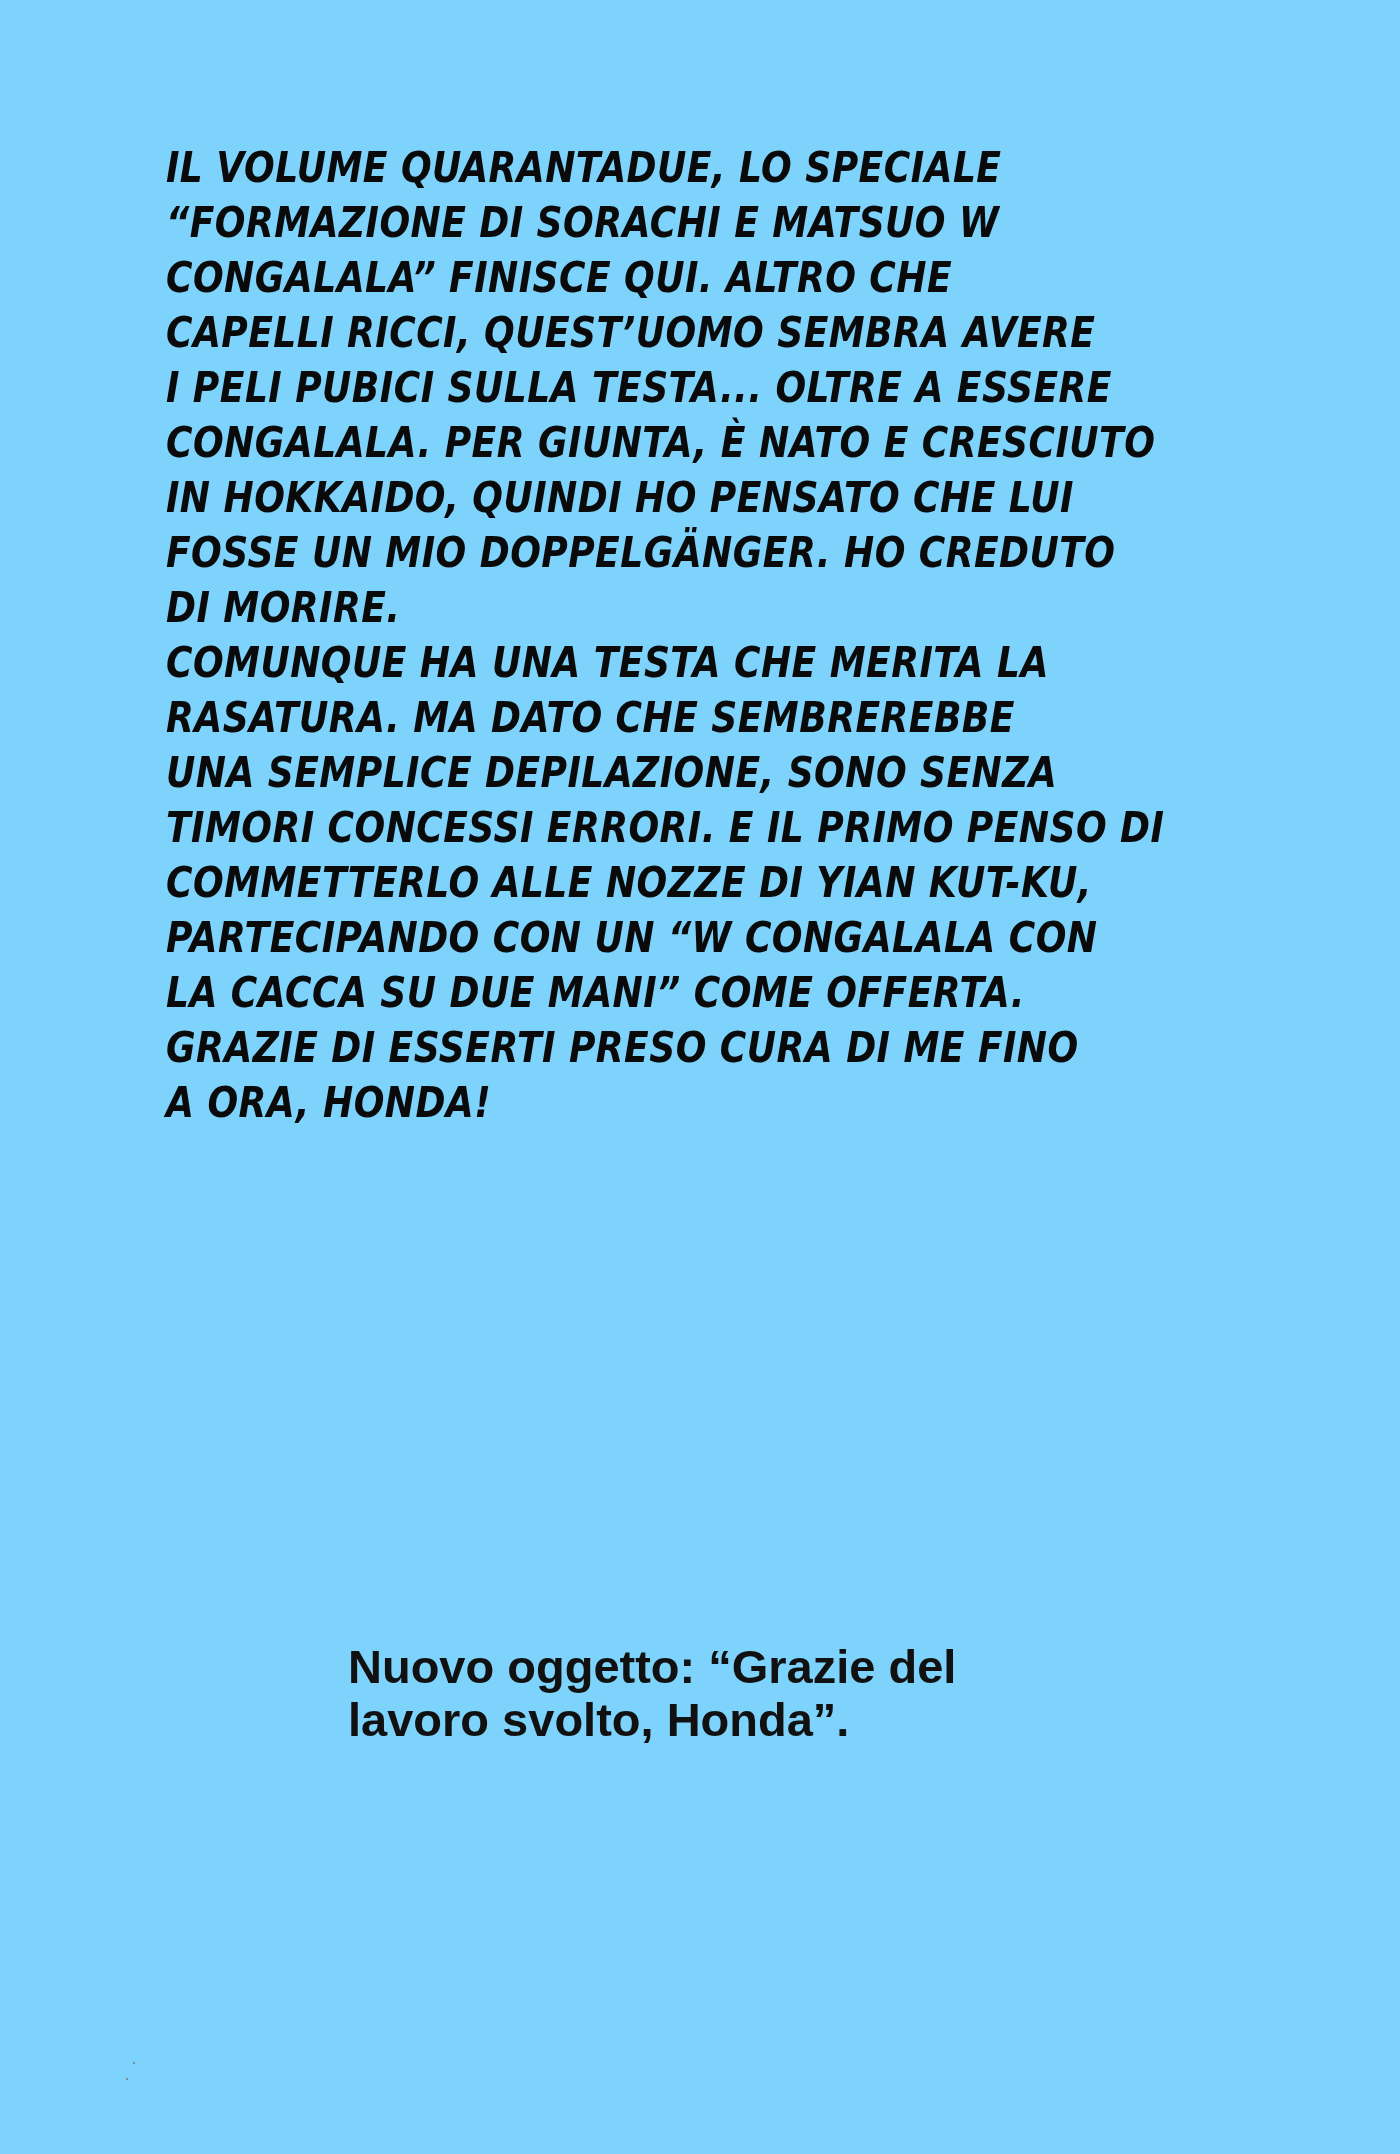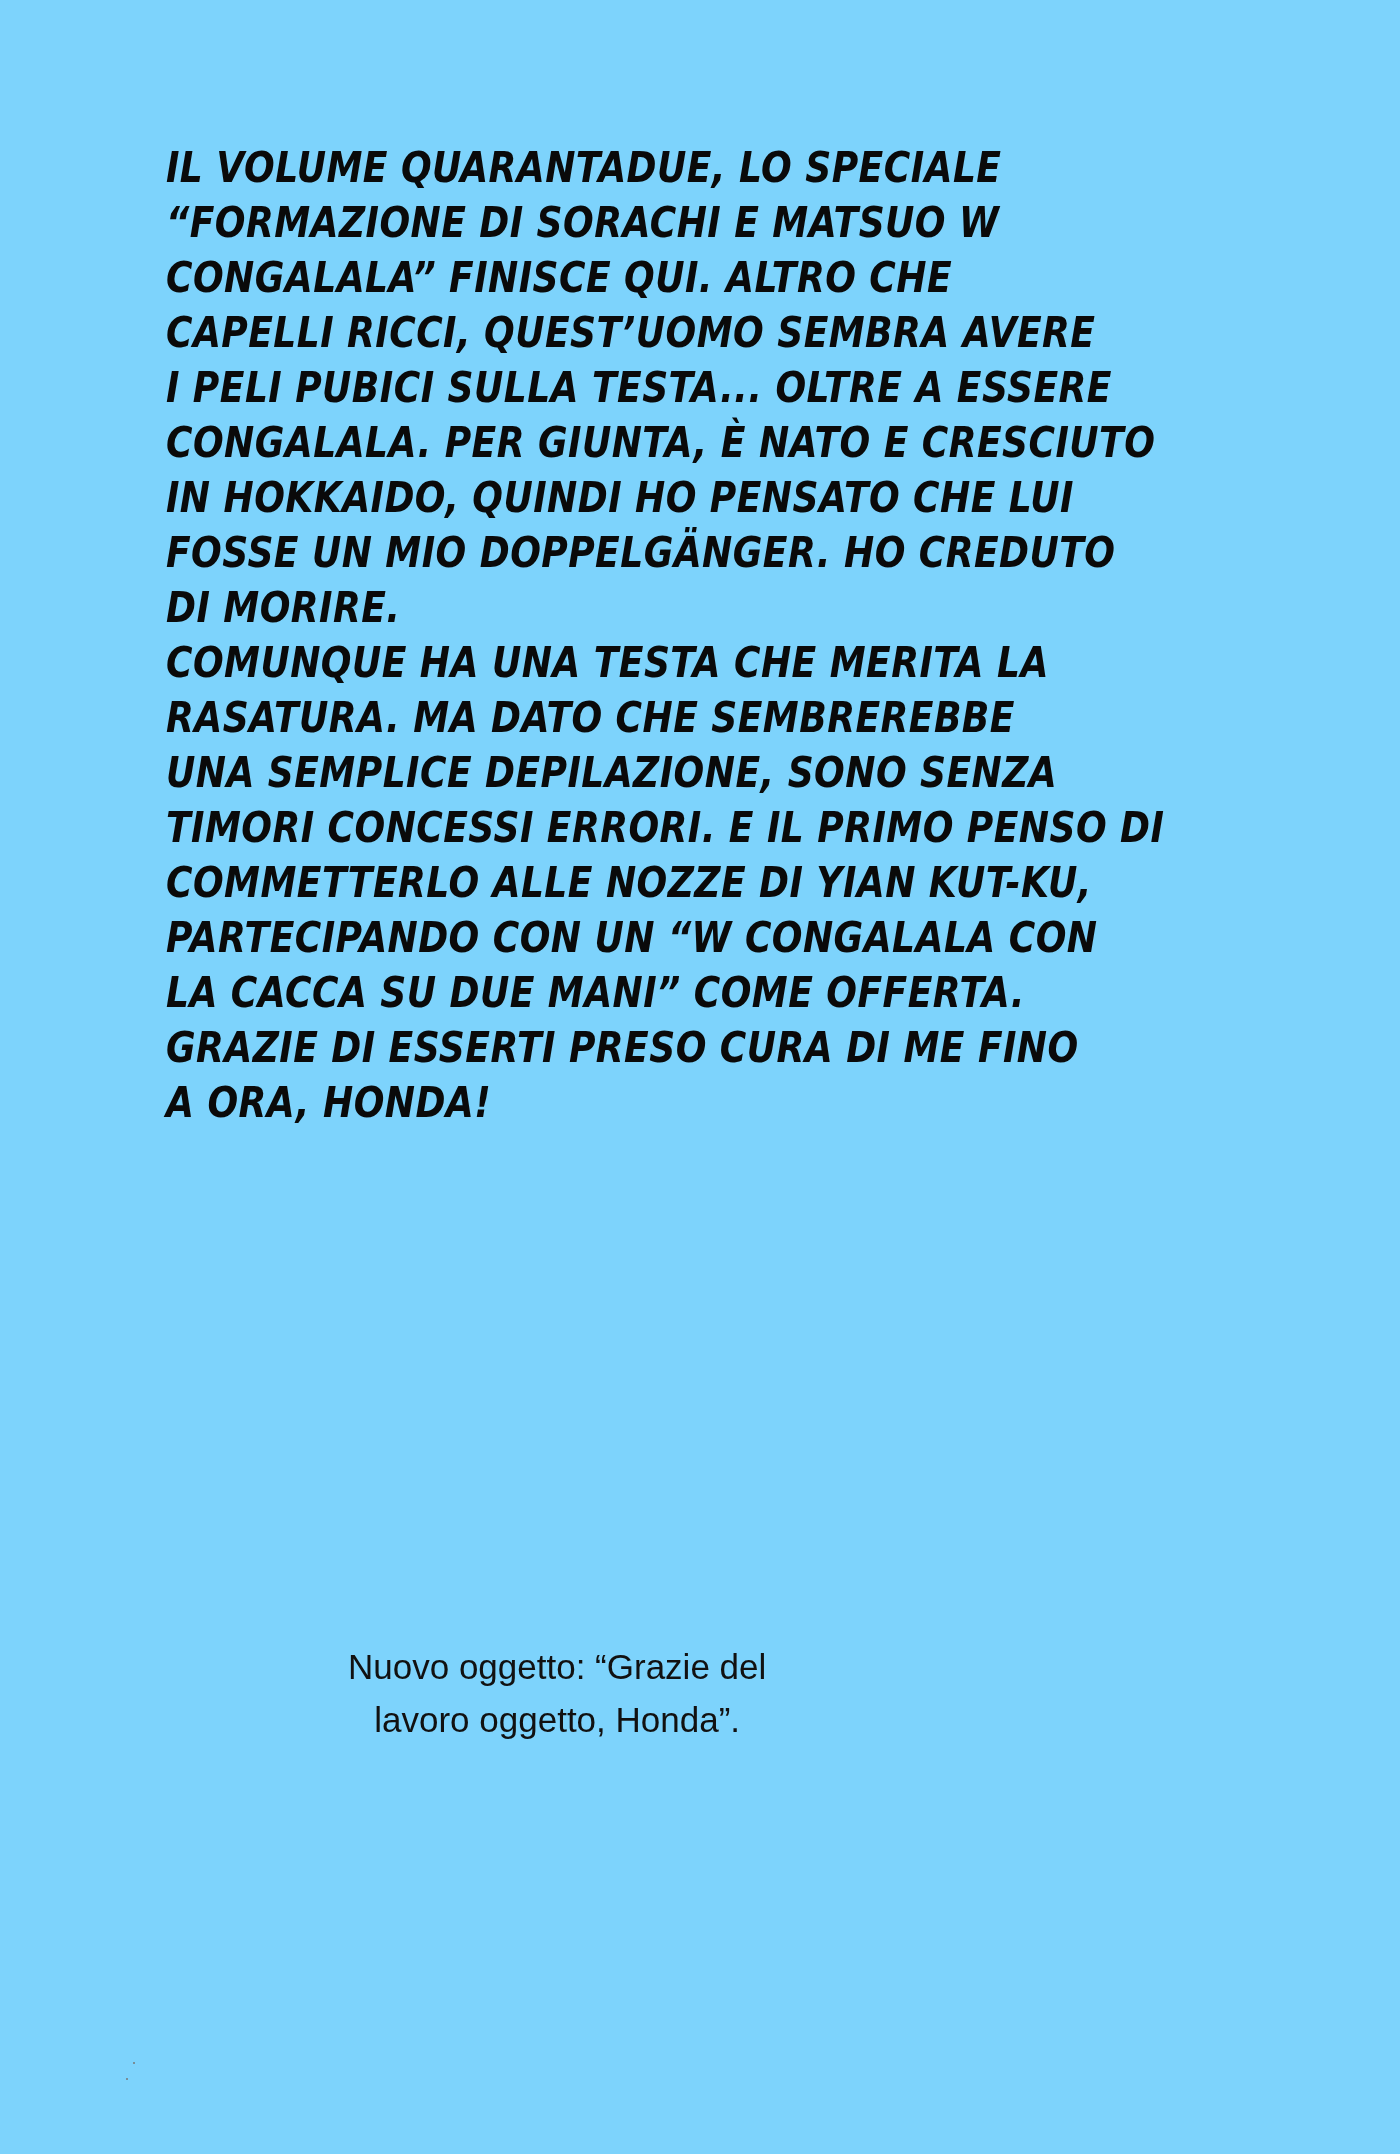--- a/index.html
+++ b/index.html
@@ -45,24 +45,23 @@
     }
     .caption {
       position: absolute;
       left: 348px;
       top: 1640px;
       margin: 0;
       padding: 0;
       list-style: none;
       color: #111111;
       font-family: "Liberation Sans", sans-serif;
-      font-size: 35px;
+      font-size: 47px;
       line-height: 53px;
-      font-weight: normal;
-      text-align: center;
+      font-weight: bold;
     }
     .caption li {
       white-space: nowrap;
     }
     .speck {
       position: absolute;
       width: 2px;
       height: 2px;
       background: #777;
       border-radius: 50%;
@@ -89,18 +88,18 @@
     <li>TIMORI CONCESSI ERRORI. E IL PRIMO PENSO DI</li>
     <li>COMMETTERLO ALLE NOZZE DI YIAN KUT-KU,</li>
     <li>PARTECIPANDO CON UN “W CONGALALA CON</li>
     <li>LA CACCA SU DUE MANI” COME OFFERTA.</li>
     <li>GRAZIE DI ESSERTI PRESO CURA DI ME FINO</li>
     <li>A ORA, HONDA!</li>
   </ul>
 
   <ul class="caption">
     <li>Nuovo oggetto: “Grazie del</li>
-    <li>lavoro oggetto, Honda”.</li>
+    <li>lavoro svolto, Honda”.</li>
   </ul>
 
   <div class="speck" style="left:133px; top:2062px;"></div>
   <div class="speck" style="left:126px; top:2078px;"></div>
 </div>
 
 </body></html>

